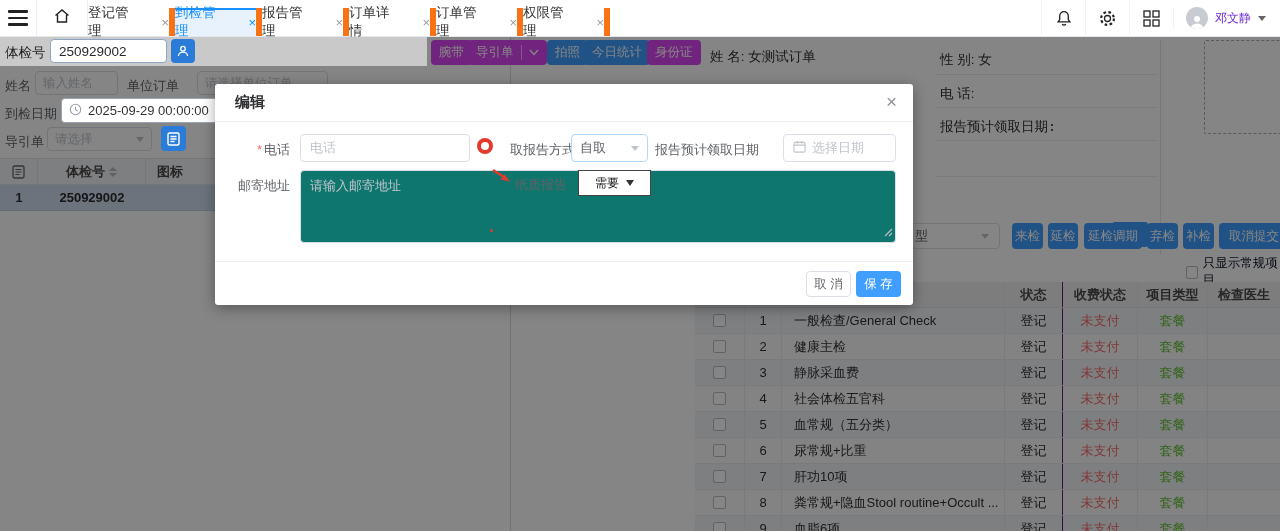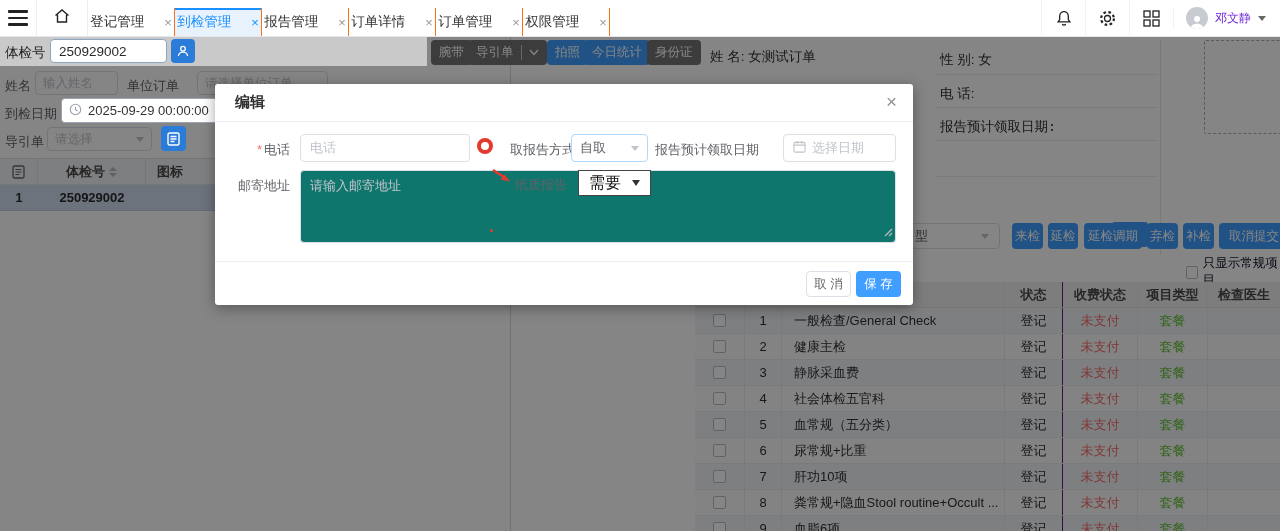--- a/index.html
+++ b/index.html
@@ -7,21 +7,21 @@
   body { font-family:"Liberation Sans","DejaVu Sans",sans-serif; }
   .screen { position:relative; width:1280px; height:531px; overflow:hidden; background:#fff; }
 
   
   .topbar { position:absolute; top:0; left:0; width:1280px; height:37px; background:#fff;
             border-bottom:1px solid #e4e7ed; z-index:70; display:flex; align-items:stretch; }
   .hamburger { width:36px; display:flex; flex-direction:column; justify-content:center; gap:4px; padding:0 8px; cursor:pointer; }
   .hamburger i { display:block; height:2.5px; background:#222; border-radius:1px; }
   .home-tab { width:52px; border-left:1px solid #eee; border-right:1px solid #eee; display:flex; align-items:center; justify-content:center; }
   .tab { position:relative; width:87px; display:flex; align-items:center; justify-content:center; gap:20px;
-         border-right:1px solid #f97316; font-size:13.5px; color:#333; background:#fff; cursor:pointer;margin-top:8px; }
+         border-right:6px solid #f97316; font-size:13.5px; color:#333; background:#fff; cursor:pointer;margin-top:8px; }
   .tab .x { color:#999; font-size:13px; }
   .tab.active { background:#e8f2fc; color:#1890ff; }
   .tab.active::before { content:""; position:absolute; top:0; left:0; right:0; height:2px; background:#1890ff; }
   .tab.active .x { color:#1890ff; }
   .topbar-right { margin-left:auto; display:flex; align-items:center; }
   .icon-cell { width:44px; height:37px; display:flex; align-items:center; justify-content:center; border-left:1px solid #f2f2f2; cursor:pointer; }
   .user-cell { display:flex; align-items:center; gap:7px; padding:0 14px 0 12px; border-left:1px solid #f2f2f2; cursor:pointer; }
   .avatar { width:22px; height:22px; border-radius:50%; background:#c8ccd2; display:flex; align-items:flex-end; justify-content:center; overflow:hidden; }
   .user-name { font-size:12px; color:#6d28d9; }
   .caret-down { width:0; height:0; border-left:4px solid transparent; border-right:4px solid transparent; border-top:5px solid #666; }
@@ -60,21 +60,21 @@
   .sorters .dn { border-top:4px solid #b6bac2; }
   .ltable-row { position:absolute; left:0; top:148px; width:216px; height:26px; background:#cfdcee;
                 border-bottom:1px solid #c3d0e2; display:flex; cursor:pointer; }
   .ltable-row .c1 { width:38px; display:flex; align-items:center; justify-content:center; font-size:12.5px; font-weight:bold; color:#2b2b2b; }
   .ltable-row .c2 { width:108px; display:flex; align-items:center; justify-content:center; font-size:13px; font-weight:bold; color:#2b2b2b; }
 
   
   .tb-btn { position:absolute; top:3px; height:25px; border-radius:4px; color:#fff; font-size:12.5px;
             display:flex; align-items:center; justify-content:center; padding:0 8px; cursor:pointer; }
   .tb-solid { background:#409eff; }
-  .tb-light { background:#737373; }
+  .tb-light { background:#d946ef; }
 
   
   .info-text { position:absolute; font-size:13.5px; color:#303133; }
   .hline { position:absolute; height:1px; background:#ececec; }
   .edit-btn { position:absolute; left:1112px; top:185px; width:36px; height:25px; background:#409eff; color:#fff;
               font-size:12.5px; border-radius:3px; display:flex; align-items:center; justify-content:center; cursor:pointer; }
   .photo-box { position:absolute; left:1204px; top:3px; width:92px; height:94px; border:1px dashed #a9adb5; border-radius:2px; }
   .vline-info { position:absolute; left:1160px; top:3px; height:214px; width:1px; background:#e6e6e6; }
 
   
@@ -111,21 +111,21 @@
   .req { color:#f56c6c; margin-right:2px; }
   .m-label { position:absolute; font-size:13px; color:#606266; text-align:right; }
   .m-input { position:absolute; height:28px; border:1px solid #dcdfe6; border-radius:4px; background:#fff;
              display:flex; align-items:center; padding:0 9px; font-size:13px; color:#333; }
   .m-select-blue { position:absolute; height:28px; border:1px solid #b3d8ff; border-radius:4px; background:#fff;
                    display:flex; align-items:center; padding:0 8px; font-size:13px; color:#606266; width:77px; }
   .m-textarea { position:absolute; border:1px solid #dcdfe6; border-radius:4px; background:#0f766e; font-size:13px; }
   .m-textarea .tph { position:absolute; left:9px; top:6px; color:#c0c4cc; }
   .resize-grip { position:absolute; right:2px; bottom:2px; }
   .native-select { position:absolute; height:26px; width:73px; border:1px solid #444; background:#fff; display:flex;
-                   align-items:center; padding:0 10px; font-size:16px; color:#111; }
+                   align-items:center; padding:0 16px; font-size:12px; color:#111; }
   .native-caret { width:0; height:0; border-left:4.5px solid transparent; border-right:4.5px solid transparent;
                   border-top:6px solid #333; margin-left:auto; }
   .red-ring { position:absolute; width:16px; height:16px; border:4.5px solid #e23b2e; border-radius:50%; background:#fff; }
   .red-dot { position:absolute; width:3px; height:3px; border-radius:50%; background:#e23b2e; }
   .modal-foot { position:absolute; left:0; right:0; bottom:0; height:44px; border-top:1px solid #ebeef5; }
   .btn-cancel { position:absolute; right:62px; top:9px; width:45px; height:26px; border:1px solid #dcdfe6; border-radius:4px;
                 background:#fff; color:#606266; font-size:12.5px; display:flex; align-items:center; justify-content:center; cursor:pointer; }
   .btn-save { position:absolute; right:12px; top:9px; width:45px; height:26px; border-radius:4px; background:#409eff;
               color:#fff; font-size:12.5px; display:flex; align-items:center; justify-content:center; cursor:pointer; }
 </style>

